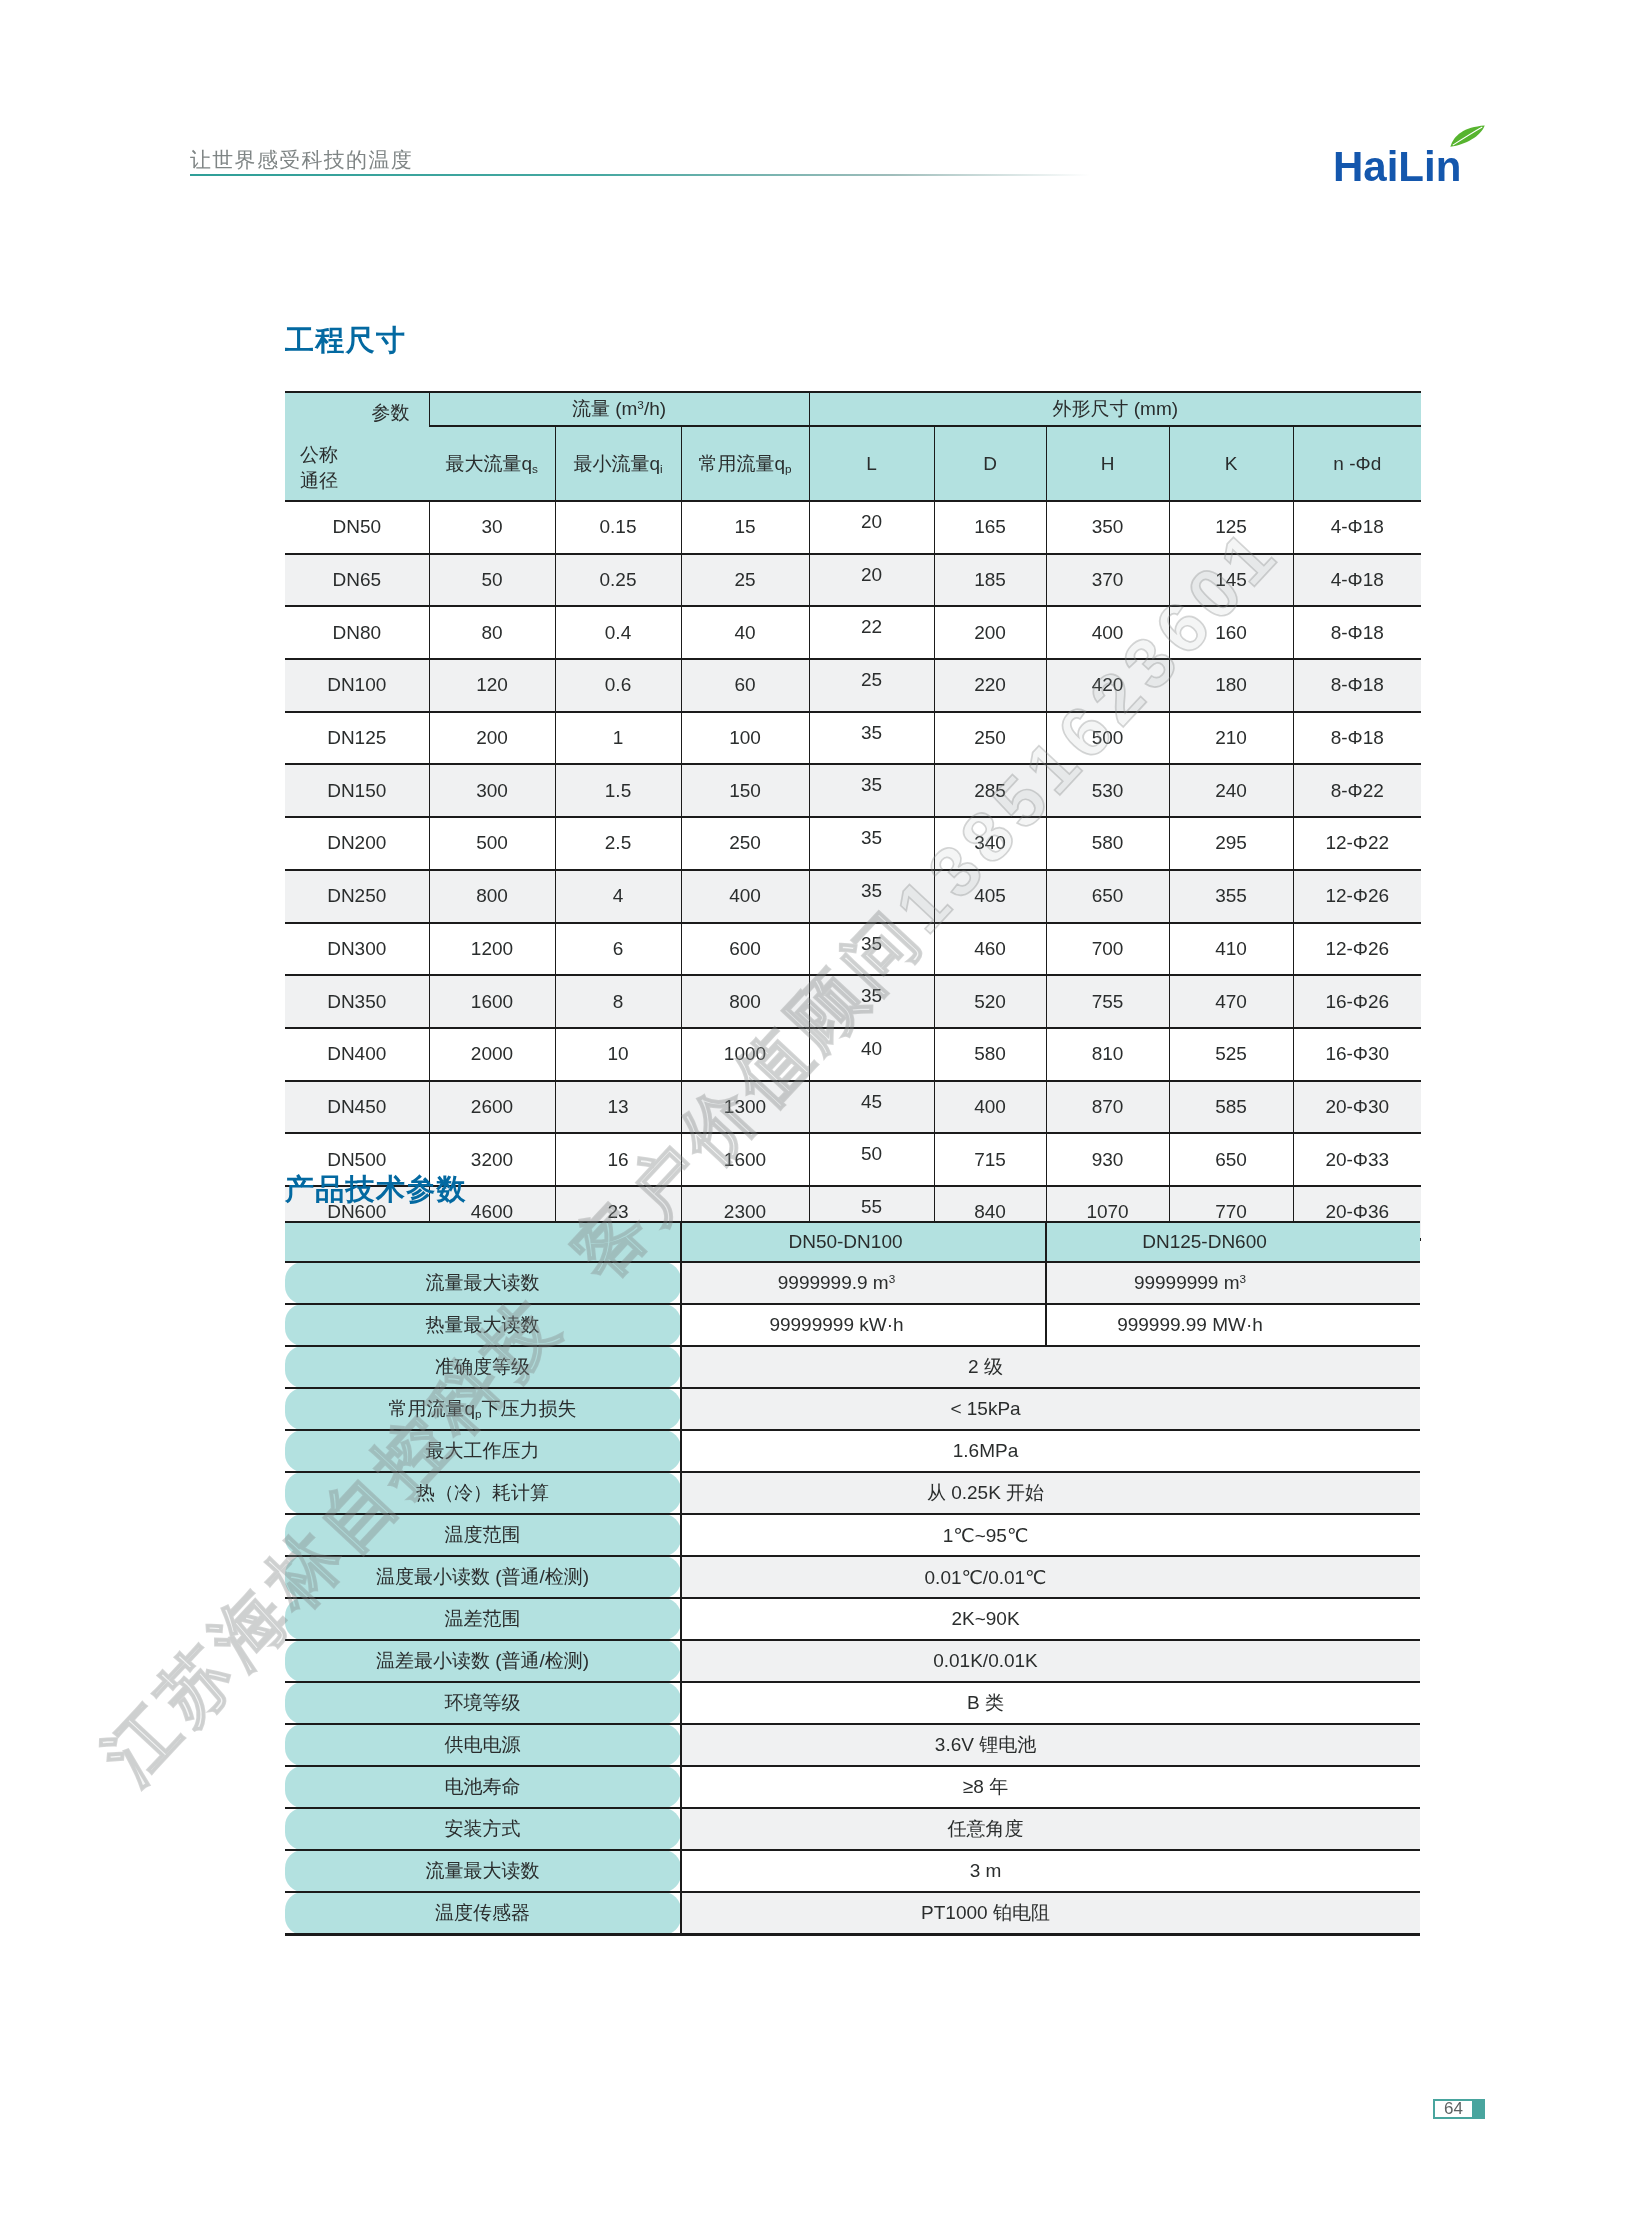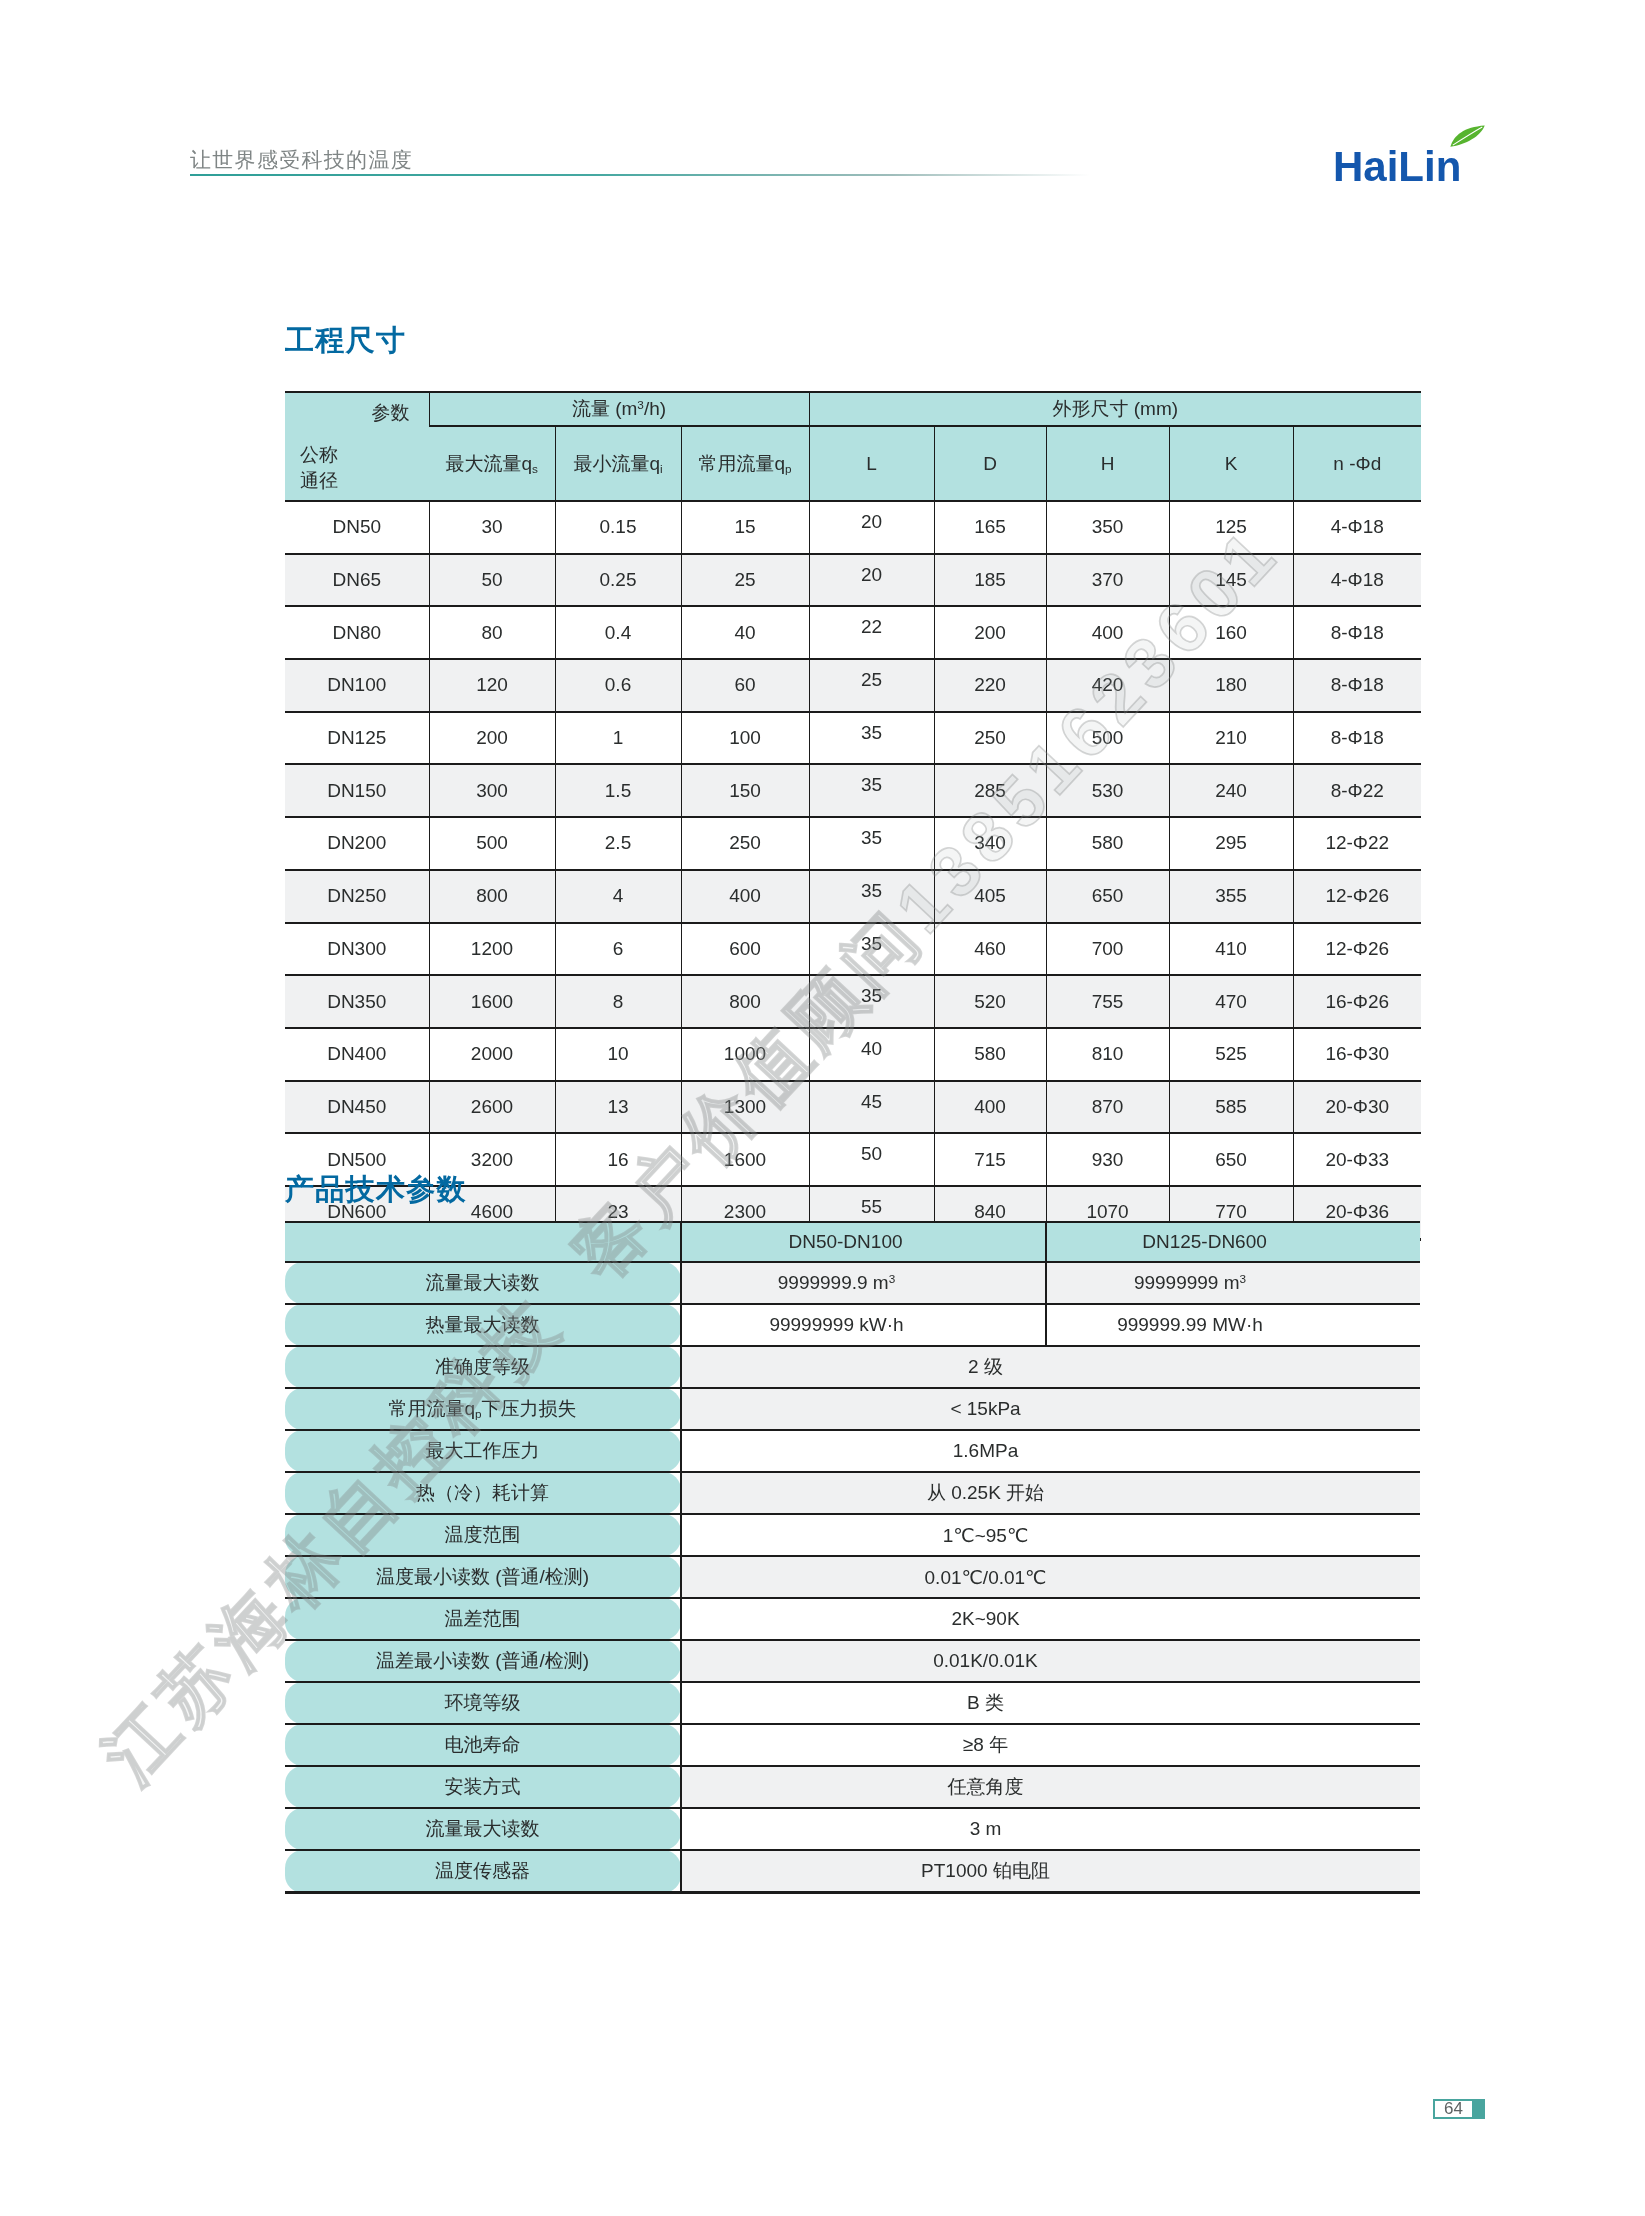--- a/index.html
+++ b/index.html
@@ -334,20 +334,24 @@
           <td colspan="2" class="val vm">2K~90K</td>
         </tr>
         <tr class="alt">
           <td class="lbl">温差最小读数 (普通/检测)</td>
           <td colspan="2" class="val vm">0.01K/0.01K</td>
         </tr>
         <tr>
           <td class="lbl">环境等级</td>
           <td colspan="2" class="val vm">B 类</td>
         </tr>
+        <tr class="alt">
+          <td class="lbl">供电电源</td>
+          <td colspan="2" class="val vm">3.6V 锂电池</td>
+        </tr>
         <tr>
           <td class="lbl">电池寿命</td>
           <td colspan="2" class="val vm">≥8 年</td>
         </tr>
         <tr class="alt">
           <td class="lbl">安装方式</td>
           <td colspan="2" class="val vm">任意角度</td>
         </tr>
         <tr>
           <td class="lbl">流量最大读数</td>

